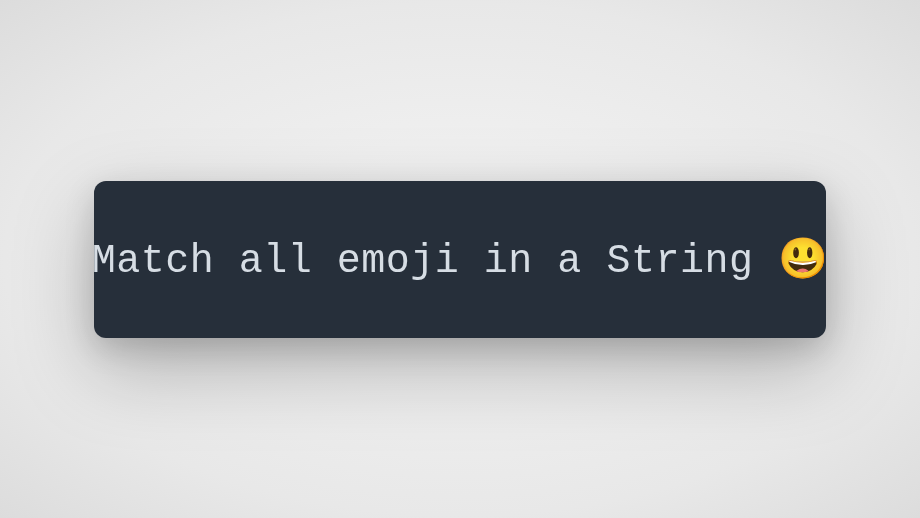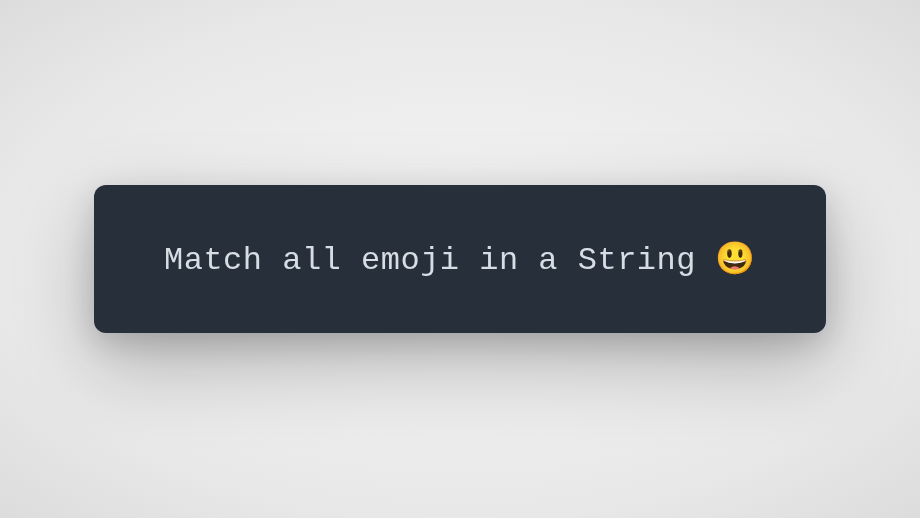--- a/index.html
+++ b/index.html
@@ -21,21 +21,21 @@
       border-radius: 12px;
       padding: 54px 48px;
       width: 732px;
       box-shadow: 0 30px 80px rgba(0,0,0,0.25), 0 10px 30px rgba(0,0,0,0.15);
       display: flex;
       align-items: center;
       justify-content: center;
     }
     .card-text {
       font-family: ui-monospace, "SF Mono", "Menlo", "Consolas", "Liberation Mono", monospace;
-      font-size: 32px;
+      font-size: 40px;
       color: #d6dde4;
       letter-spacing: 0.5px;
       white-space: nowrap;
     }
   </style>
 </head>
 <body>
 
 <div class="card">
   <span class="card-text">Match all emoji in a String 😃</span>

